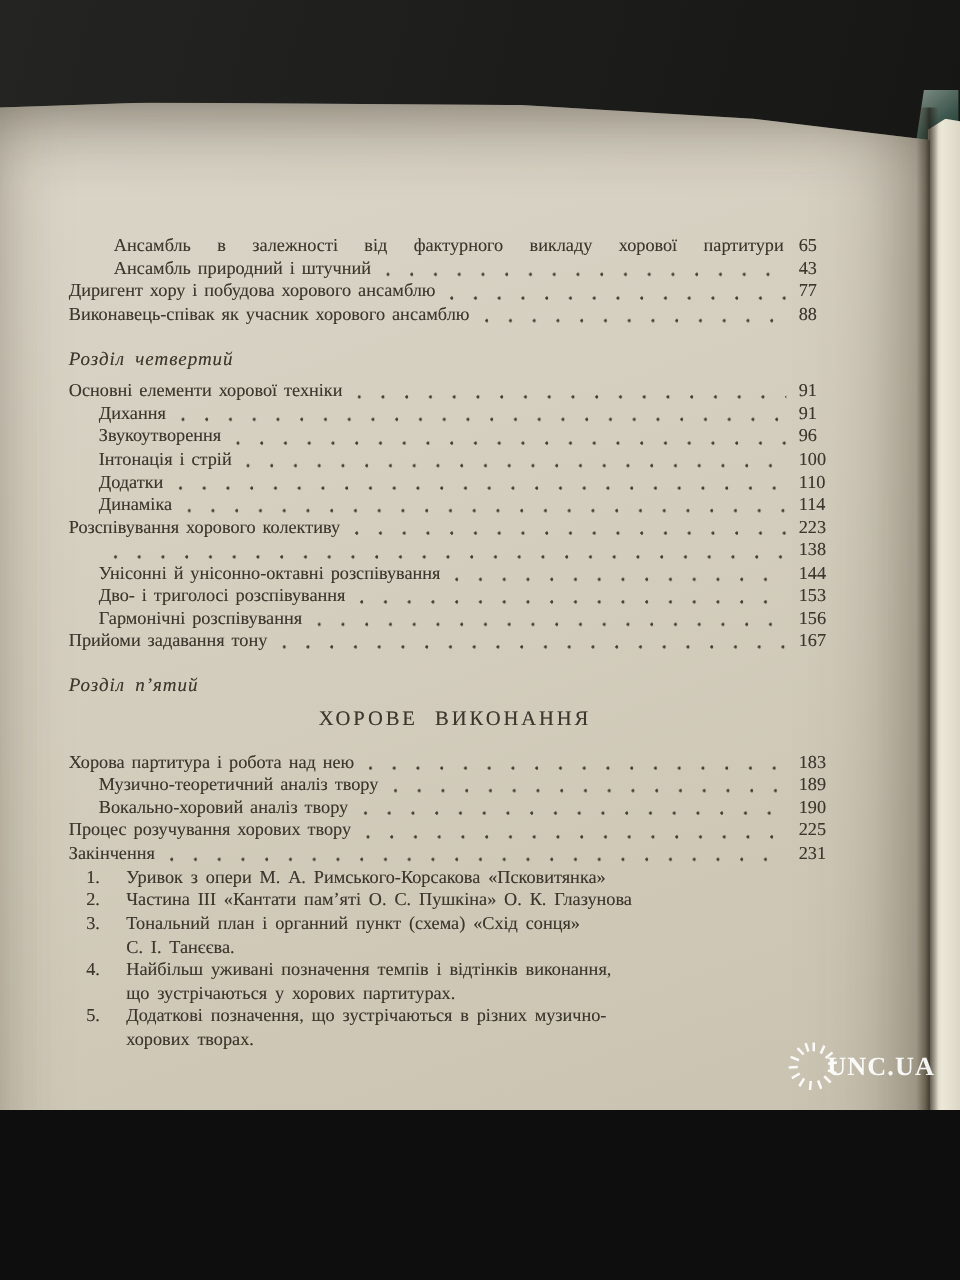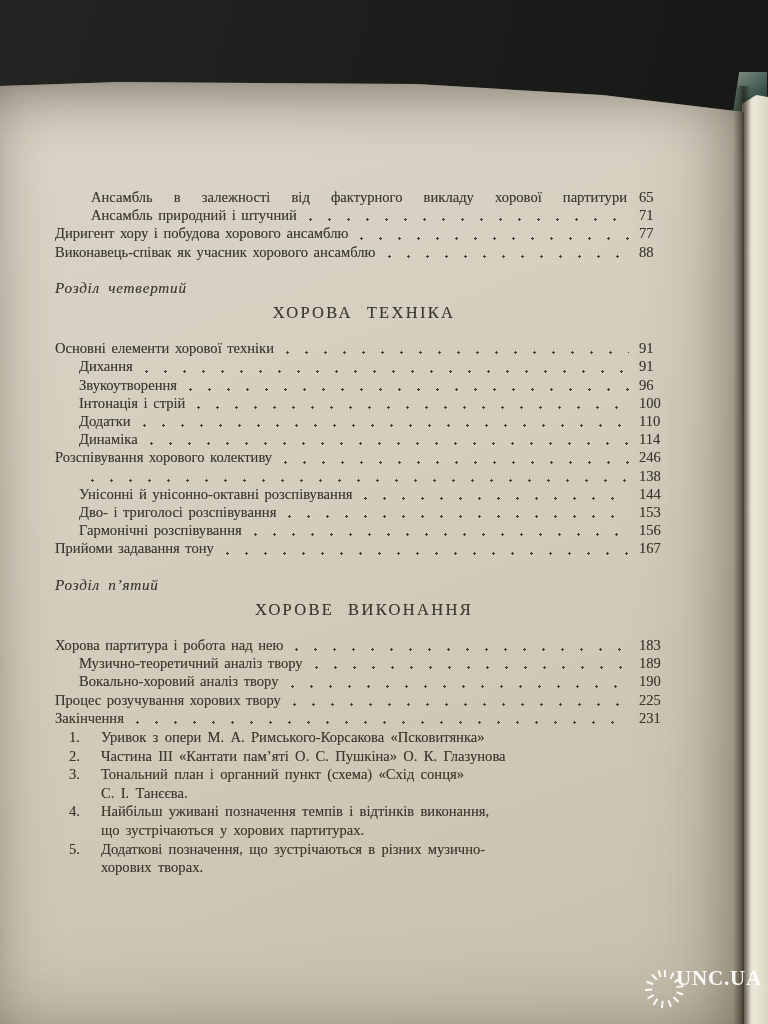--- a/index.html
+++ b/index.html
@@ -1,16 +1,16 @@
 <!DOCTYPE html>
 <html lang="uk"><head>
 <meta charset="utf-8">
 <style>
   html,body{margin:0;padding:0;background:#0e0e0e;}
-  .shot{position:relative;width:768px;height:1024px;overflow:hidden;
+  .shot{position:relative;width:768px;height:888px;overflow:hidden;
         background:linear-gradient(105deg,#242423 0%,#1c1c1b 45%,#131312 100%);
         font-family:"Liberation Serif","DejaVu Serif",serif;}
 
   
   .cover{position:absolute;right:1px;top:72px;width:34px;height:46px;
          background:linear-gradient(140deg,#7b8a80 5%,#3c564d 55%,#1e382f 95%);
          clip-path:polygon(18% 0,100% 0,100% 100%,0 88%);z-index:1;}
 
   
   .page-next{position:absolute;top:88px;right:0;width:26px;bottom:0;z-index:2;
@@ -52,21 +52,21 @@
         font-size:15.2px;letter-spacing:.05em;word-spacing:.25em;}
   .sec-title{text-align:center;margin:0 0 17px;font-size:16.5px;font-weight:400;
         letter-spacing:.14em;word-spacing:.45em;}
 
   .appendix{margin-top:1px;}
   .app-item{display:flex;padding-left:14px;}
   .app-num{flex:0 0 24px;margin-right:8px;text-align:left;}
   .app-text{flex:1;white-space:pre-line;word-spacing:.18em;line-height:18.6px;}
 
   
-  .wm{position:absolute;right:6px;bottom:12px;z-index:6;display:flex;
+  .wm{position:absolute;right:20px;bottom:12px;z-index:6;display:flex;align-items:center;
       color:#ffffff;opacity:.93;}
   .wm-icon{width:46px;height:46px;flex:0 0 46px;}
   .wm-label{font-size:21px;font-weight:700;letter-spacing:.04em;margin-left:-12px;
       font-family:"Liberation Serif","DejaVu Serif",serif;}
 </style>
 </head>
 <body>
 
 <div class="shot">
 
@@ -85,39 +85,38 @@
 
         <div class="toc-row ind2 nodots">
           <span class="t">Ансамбль в залежності від фактурного викладу хорової партитури</span>
 
           <span class="pg">65</span>
         </div>
 
         <div class="toc-row ind2">
           <span class="t">Ансамбль природний і штучний</span>
           <span class="leader"></span>
-          <span class="pg">71</span>
+          <span class="pg">43</span>
         </div>
 
         <div class="toc-row">
           <span class="t">Диригент хору і побудова хорового ансамблю</span>
           <span class="leader"></span>
           <span class="pg">77</span>
         </div>
 
         <div class="toc-row">
           <span class="t">Виконавець-співак як учасник хорового ансамблю</span>
           <span class="leader"></span>
           <span class="pg">88</span>
         </div>
       </div>
 
     <section>
       <div class="kicker">Розділ четвертий</div>
-      <div class="sec-title">ХОРОВА ТЕХНІКА</div>
       <div class="toc-list">
 
           <div class="toc-row">
             <span class="t">Основні елементи хорової техніки</span>
             <span class="leader"></span>
             <span class="pg">91</span>
           </div>
 
           <div class="toc-row ind1">
             <span class="t">Дихання</span>
@@ -145,21 +144,21 @@
 
           <div class="toc-row ind1">
             <span class="t">Динаміка</span>
             <span class="leader"></span>
             <span class="pg">114</span>
           </div>
 
           <div class="toc-row">
             <span class="t">Розспівування хорового колективу</span>
             <span class="leader"></span>
-            <span class="pg">246</span>
+            <span class="pg">223</span>
           </div>
 
           <div class="toc-row ind1">
             <span class="leader"></span>
             <span class="pg">138</span>
           </div>
 
           <div class="toc-row ind1">
             <span class="t">Унісонні й унісонно-октавні розспівування</span>
             <span class="leader"></span>

